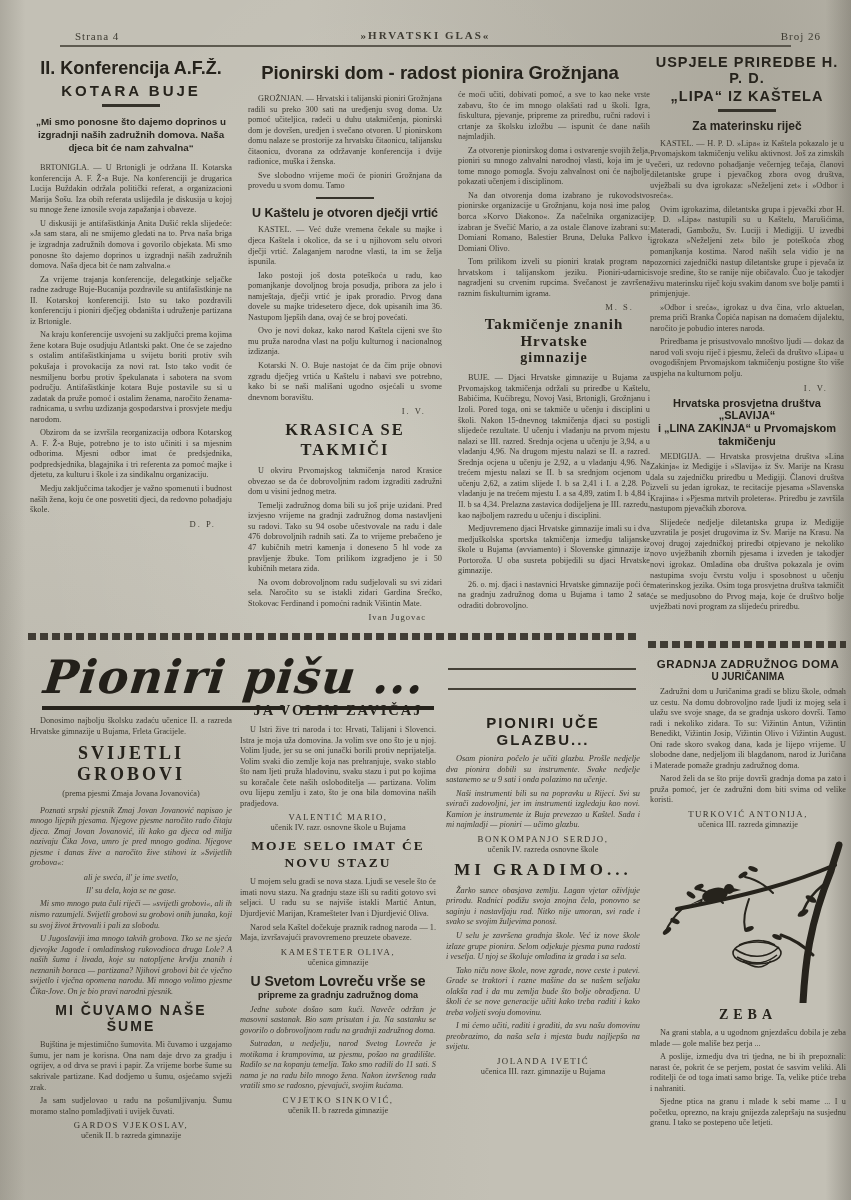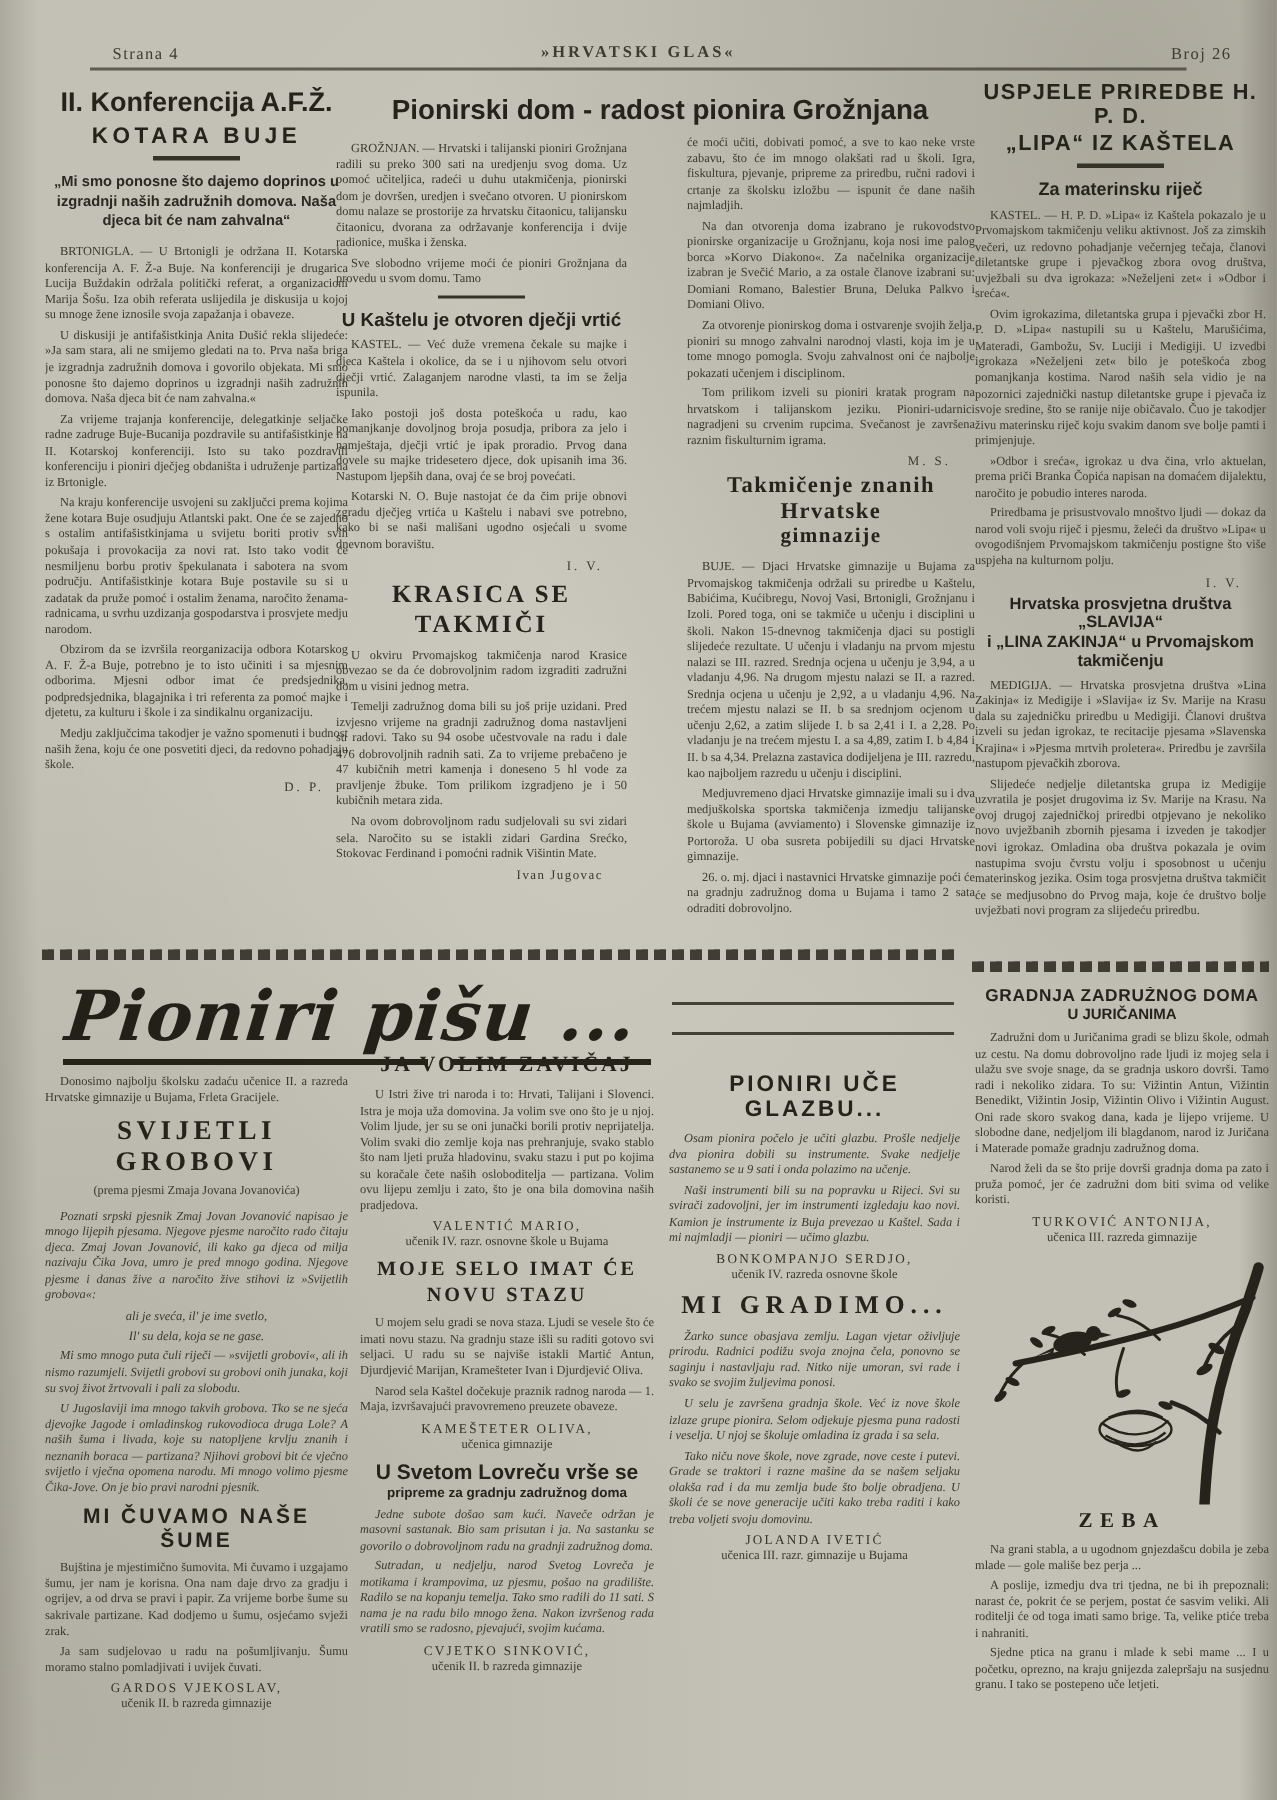--- a/index.html
+++ b/index.html
@@ -62,44 +62,45 @@
     <p class="b">U diskusiji je antifašistkinja Anita Dušić rekla slijedeće: »Ja sam stara, ali ne smijemo gledati na to. Prva naša briga je izgradnja zadružnih domova i govorilo objekata. Mi smo ponosne što dajemo doprinos u izgradnji naših zadružnih domova. Naša djeca bit će nam zahvalna.«</p>
     <p class="b">Za vrijeme trajanja konferencije, delegatkinje seljačke radne zadruge Buje-Bucanija pozdravile su antifašistkinje na II. Kotarskoj konferenciji. Isto su tako pozdravili konferenciju i pioniri dječjeg obdaništa i udruženje partizana iz Brtonigle.</p>
     <p class="b">Na kraju konferencije usvojeni su zaključci prema kojima žene kotara Buje osudjuju Atlantski pakt. One će se zajedno s ostalim antifašistkinjama u svijetu boriti protiv svih pokušaja i provokacija za novi rat. Isto tako vodit će nesmiljenu borbu protiv špekulanata i sabotera na svom području. Antifašistkinje kotara Buje postavile su si u zadatak da pruže pomoć i ostalim ženama, naročito ženama-radnicama, u svrhu uzdizanja gospodarstva i prosvjete medju narodom.</p>
     <p class="b">Obzirom da se izvršila reorganizacija odbora Kotarskog A. F. Ž-a Buje, potrebno je to isto učiniti i sa mjesnim odborima. Mjesni odbor imat će predsjednika, podpredsjednika, blagajnika i tri referenta za pomoć majke i djetetu, za kulturu i škole i za sindikalnu organizaciju.</p>
     <p class="b">Medju zaključcima takodjer je važno spomenuti i budnost naših žena, koju će one posvetiti djeci, da redovno pohadjaju škole.</p>
     <p class="sigr">D. P.</p>
   </article>
 
   <h1 class="abs h-sans" style="left:238px;top:62px;width:404px;font-size:18.5px;">Pionirski dom - radost pionira Grožnjana</h1>
 
-  <div class="col" style="left:224px;top:94px;width:194px;height:532px;">
+  <div class="col" style="left:248px;top:94px;width:194px;height:532px;">
     <p class="b">GROŽNJAN. — Hrvatski i talijanski pioniri Grožnjana radili su preko 300 sati na uredjenju svog doma. Uz pomoć učiteljica, radeći u duhu utakmičenja, pionirski dom je dovršen, uredjen i svečano otvoren. U pionirskom domu nalaze se prostorije za hrvatsku čitaonicu, talijansku čitaonicu, dvorana za održavanje konferencija i dvije radionice, muška i ženska.</p>
     <p class="b">Sve slobodno vrijeme moći će pioniri Grožnjana da provedu u svom domu. Tamo</p>
     <div class="dashrule"></div>
     <section>
       <h3 class="h-sans" style="font-size:12.5px;margin:2px 0 5px;">U Kaštelu je otvoren dječji vrtić</h3>
       <p class="b">KASTEL. — Već duže vremena čekale su majke i djeca Kaštela i okolice, da se i u njihovom selu otvori dječji vrtić. Zalaganjem narodne vlasti, ta im se želja ispunila.</p>
       <p class="b">Iako postoji još dosta poteškoća u radu, kao pomanjkanje dovoljnog broja posudja, pribora za jelo i namještaja, dječji vrtić je ipak proradio. Prvog dana dovele su majke tridesetero djece, dok upisanih ima 36. Nastupom ljepših dana, ovaj će se broj povećati.</p>
+      <p class="b">Ovo je novi dokaz, kako narod Kaštela cijeni sve što mu pruža narodna vlast na polju kulturnog i nacionalnog izdizanja.</p>
       <p class="b">Kotarski N. O. Buje nastojat će da čim prije obnovi zgradu dječjeg vrtića u Kaštelu i nabavi sve potrebno, kako bi se naši mališani ugodno osjećali u svome dnevnom boravištu.</p>
       <p class="sigr">I. V.</p>
     </section>
     <section>
       <h2 class="h-serif" style="font-size:16.5px;margin:3px 0 6px;">KRASICA SE TAKMIČI</h2>
       <p class="b">U okviru Prvomajskog takmičenja narod Krasice obvezao se da će dobrovoljnim radom izgraditi zadružni dom u visini jednog metra.</p>
       <p class="b">Temelji zadružnog doma bili su još prije uzidani. Pred izvjesno vrijeme na gradnji zadružnog doma nastavljeni su radovi. Tako su 94 osobe učestvovale na radu i dale 476 dobrovoljnih radnih sati. Za to vrijeme prebačeno je 47 kubičnih metri kamenja i doneseno 5 hl vode za pravljenje žbuke. Tom prilikom izgradjeno je i 50 kubičnih metara zida.</p>
       <p class="b">Na ovom dobrovoljnom radu sudjelovali su svi zidari sela. Naročito su se istakli zidari Gardina Srećko, Stokovac Ferdinand i pomoćni radnik Višintin Mate.</p>
       <p class="sigr" style="letter-spacing:1px;">Ivan Jugovac</p>
     </section>
   </div>
 
   <div class="col" style="left:458px;top:90px;width:192px;height:536px;">
     <p class="b" style="text-indent:0;">će moći učiti, dobivati pomoć, a sve to kao neke vrste zabavu, što će im mnogo olakšati rad u školi. Igra, fiskultura, pjevanje, pripreme za priredbu, ručni radovi i crtanje za školsku izložbu — ispunit će dane naših najmladjih.</p>
+    <p class="b">Za otvorenje pionirskog doma i ostvarenje svojih želja, pioniri su mnogo zahvalni narodnoj vlasti, koja im je u tome mnogo pomogla. Svoju zahvalnost oni će najbolje pokazati učenjem i disciplinom.</p>
     <p class="b">Na dan otvorenja doma izabrano je rukovodstvo pionirske organizacije u Grožnjanu, koja nosi ime palog borca »Korvo Diakono«. Za načelnika organizacije izabran je Svečić Mario, a za ostale članove izabrani su: Domiani Romano, Balestier Bruna, Deluka Palkvo i Domiani Olivo.</p>
-    <p class="b">Za otvorenje pionirskog doma i ostvarenje svojih želja, pioniri su mnogo zahvalni narodnoj vlasti, koja im je u tome mnogo pomogla. Svoju zahvalnost oni će najbolje pokazati učenjem i disciplinom.</p>
     <p class="b">Tom prilikom izveli su pioniri kratak program na hrvatskom i talijanskom jeziku. Pioniri-udarnici nagradjeni su crvenim rupcima. Svečanost je završena raznim fiskulturnim igrama.</p>
     <p class="sigr">M. S.</p>
     <section>
       <h2 class="h-serif" style="font-size:15px;letter-spacing:1px;margin-top:4px;">Takmičenje znanih Hrvatske</h2>
       <h2 class="h-serif" style="font-size:14px;letter-spacing:1px;margin-bottom:7px;">gimnazije</h2>
       <p class="b">BUJE. — Djaci Hrvatske gimnazije u Bujama za Prvomajskog takmičenja održali su priredbe u Kaštelu, Babićima, Kućibregu, Novoj Vasi, Brtonigli, Grožnjanu i Izoli. Pored toga, oni se takmiče u učenju i disciplini u školi. Nakon 15-dnevnog takmičenja djaci su postigli slijedeće rezultate. U učenju i vladanju na prvom mjestu nalazi se III. razred. Srednja ocjena u učenju je 3,94, a u vladanju 4,96. Na drugom mjestu nalazi se II. a razred. Srednja ocjena u učenju je 2,92, a u vladanju 4,96. Na trećem mjestu nalazi se II. b sa srednjom ocjenom u učenju 2,62, a zatim slijede I. b sa 2,41 i I. a 2,28. Po vladanju je na trećem mjestu I. a sa 4,89, zatim I. b 4,84 i II. b sa 4,34. Prelazna zastavica dodijeljena je III. razredu, kao najboljem razredu u učenju i disciplini.</p>
       <p class="b">Medjuvremeno djaci Hrvatske gimnazije imali su i dva medjuškolska sportska takmičenja izmedju talijanske škole u Bujama (avviamento) i Slovenske gimnazije iz Portoroža. U oba susreta pobijedili su djaci Hrvatske gimnazije.</p>
       <p class="b">26. o. mj. djaci i nastavnici Hrvatske gimnazije poći će na gradnju zadružnog doma u Bujama i tamo 2 sata odraditi dobrovoljno.</p>
     </section>
   </div>
@@ -184,20 +185,21 @@
       <p class="b" style="font-style:italic;">Osam pionira počelo je učiti glazbu. Prošle nedjelje dva pionira dobili su instrumente. Svake nedjelje sastanemo se u 9 sati i onda polazimo na učenje.</p>
       <p class="b" style="font-style:italic;">Naši instrumenti bili su na popravku u Rijeci. Svi su svirači zadovoljni, jer im instrumenti izgledaju kao novi. Kamion je instrumente iz Buja prevezao u Kaštel. Sada i mi najmladji — pioniri — učimo glazbu.</p>
       <p class="sigc">BONKOMPANJO SERDJO,</p>
       <p class="sigc2">učenik IV. razreda osnovne škole</p>
     </section>
     <section>
       <h2 class="h-serif" style="font-size:17px;letter-spacing:4px;margin:4px 0 6px;">MI GRADIMO...</h2>
       <p class="b" style="font-style:italic;">Žarko sunce obasjava zemlju. Lagan vjetar oživljuje prirodu. Radnici podižu svoja znojna čela, ponovno se saginju i nastavljaju rad. Nitko nije umoran, svi rade i svako se svojim žuljevima ponosi.</p>
       <p class="b" style="font-style:italic;">U selu je završena gradnja škole. Već iz nove škole izlaze grupe pionira. Selom odjekuje pjesma puna radosti i veselja. U njoj se školuje omladina iz grada i sa sela.</p>
       <p class="b" style="font-style:italic;">Tako niču nove škole, nove zgrade, nove ceste i putevi. Grade se traktori i razne mašine da se našem seljaku olakša rad i da mu zemlja bude što bolje obradjena. U školi će se nove generacije učiti kako treba raditi i kako treba voljeti svoju domovinu.</p>
+      <p class="b" style="font-style:italic;">I mi ćemo učiti, raditi i graditi, da svu našu domovinu preobrazimo, da naša sela i mjesta budu najljepša na svijetu.</p>
       <p class="sigc">JOLANDA IVETIĆ</p>
       <p class="sigc2">učenica III. razr. gimnazije u Bujama</p>
     </section>
   </div>
 
   <div class="col" style="left:650px;top:658px;width:196px;height:522px;">
     <section>
       <h2 class="h-sans" style="font-size:11.5px;letter-spacing:.5px;">GRADNJA ZADRUŽNOG DOMA</h2>
       <h3 class="h-sans" style="font-size:10px;margin:1px 0 5px;">U JURIČANIMA</h3>
       <p class="b">Zadružni dom u Juričanima gradi se blizu škole, odmah uz cestu. Na domu dobrovoljno rade ljudi iz mojeg sela i ulažu sve svoje snage, da se gradnja uskoro dovrši. Tamo radi i nekoliko zidara. To su: Vižintin Antun, Vižintin Benedikt, Vižintin Josip, Vižintin Olivo i Vižintin August. Oni rade skoro svakog dana, kada je lijepo vrijeme. U slobodne dane, nedjeljom ili blagdanom, narod iz Juričana i Materade pomaže gradnju zadružnog doma.</p>

